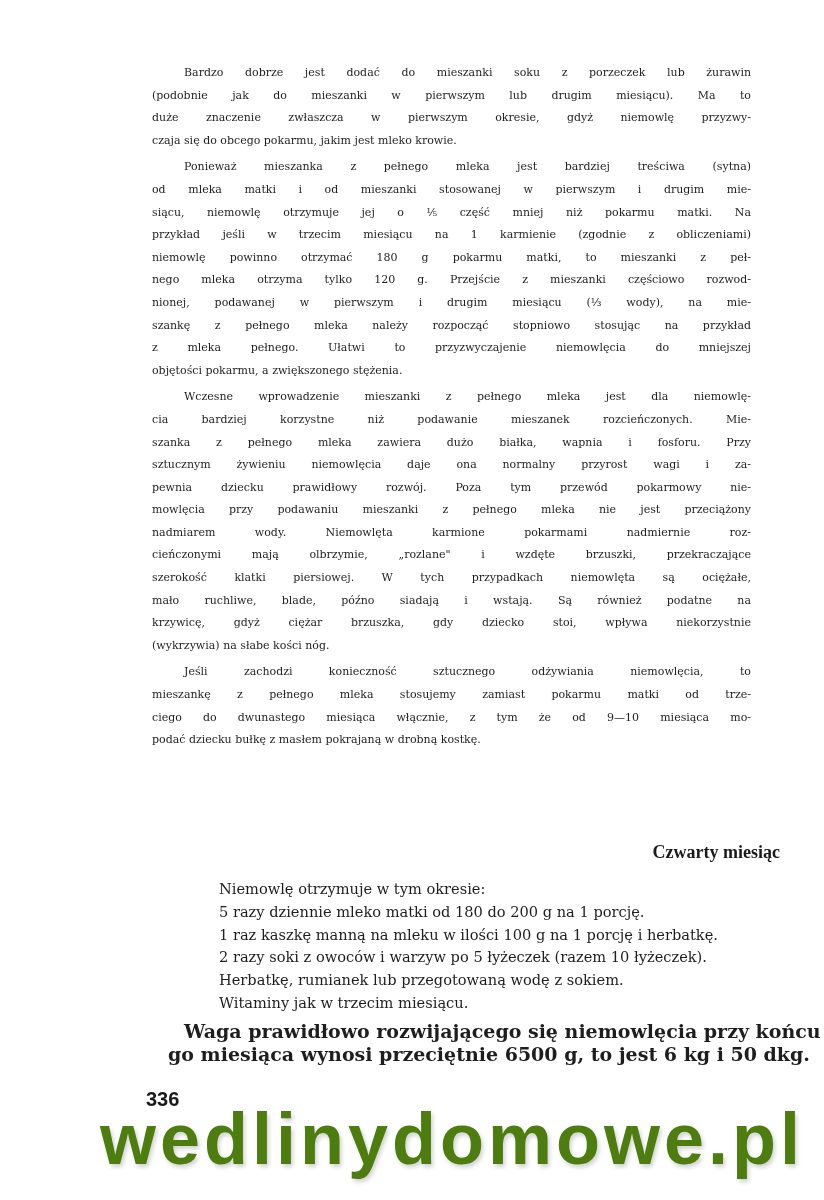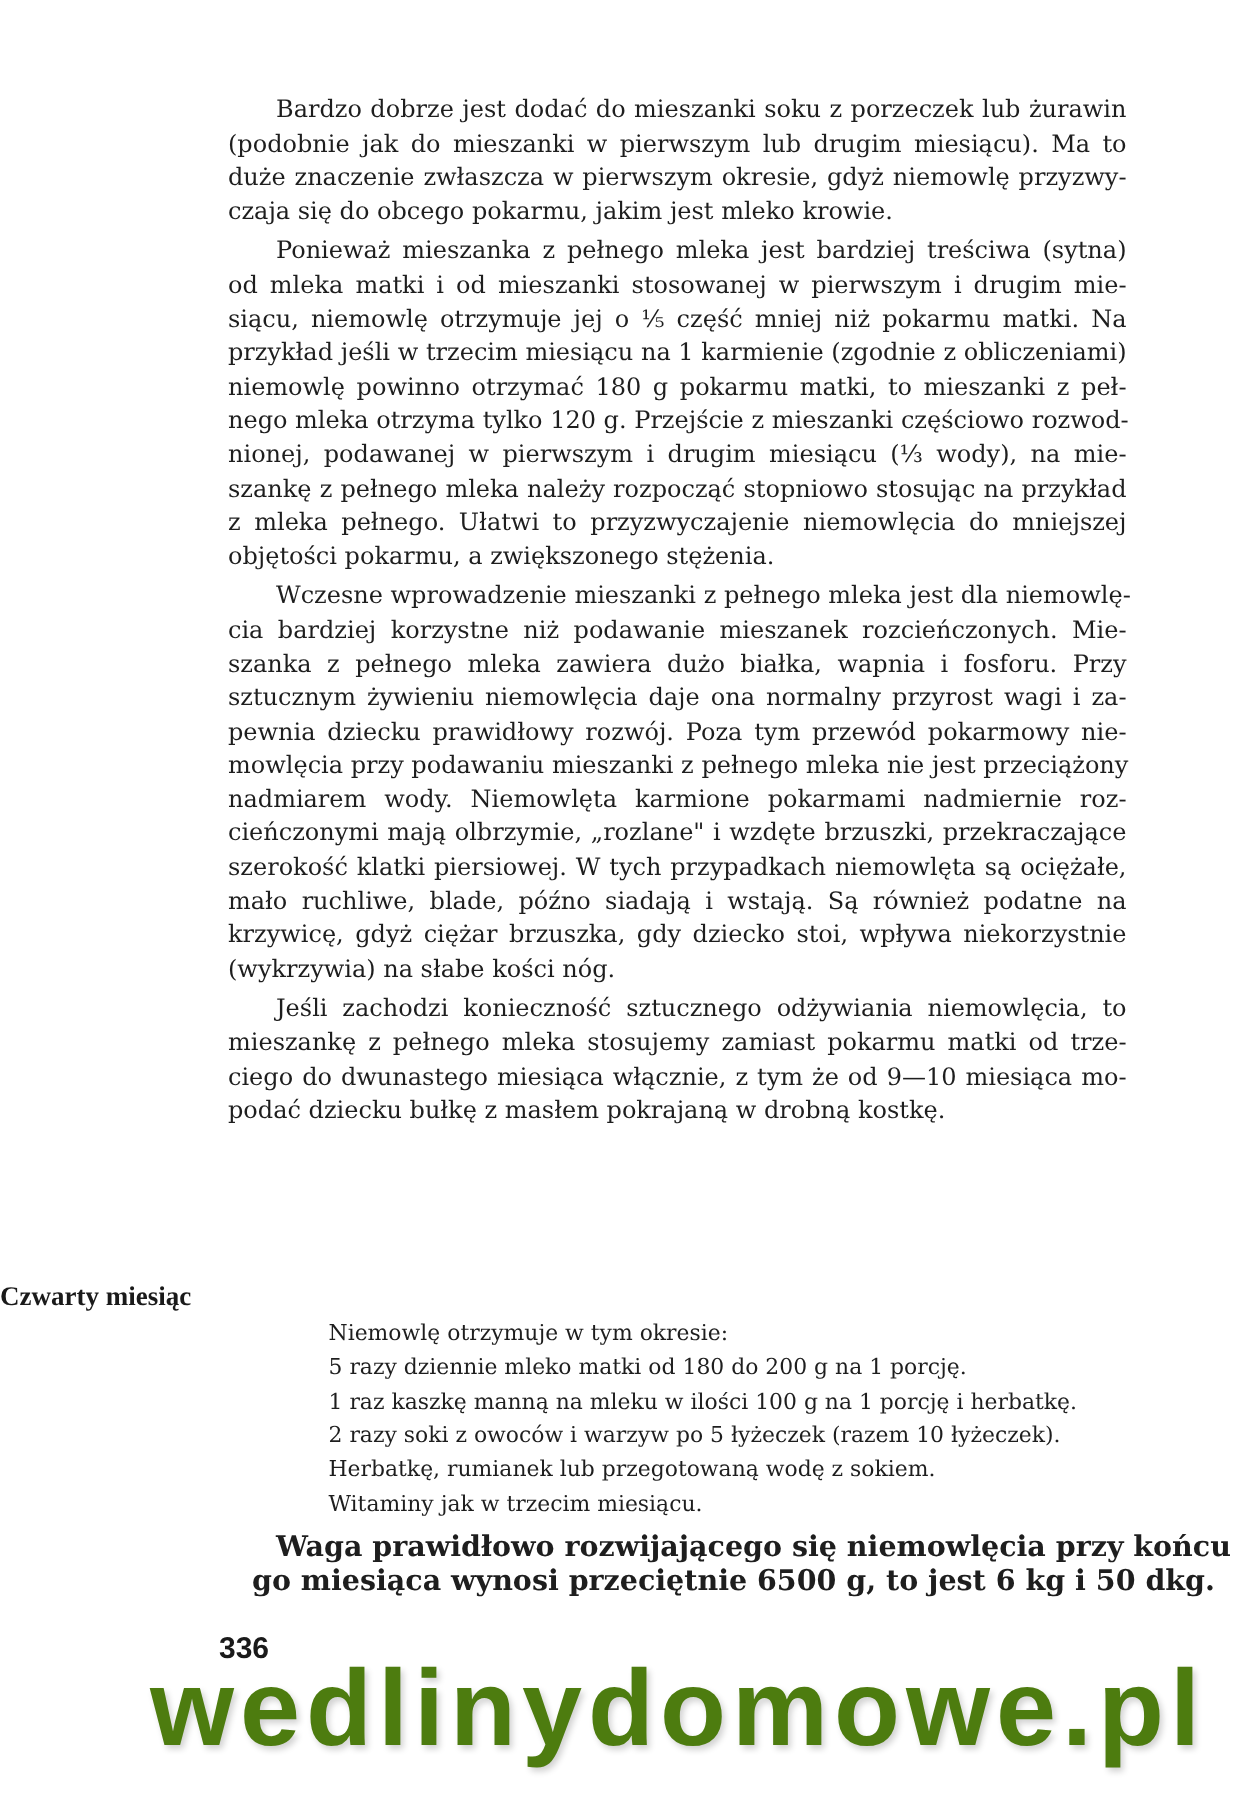--- a/index.html
+++ b/index.html
@@ -4,31 +4,31 @@
 <style>
   html, body { margin: 0; padding: 0; background: #ffffff; }
   body { width: 824px; height: 1200px; position: relative; overflow: hidden; }
   .page {
     position: absolute; left: 0; top: 0; width: 824px; height: 1200px;
     background: #ffffff;
   }
   .text-block {
     position: absolute; left: 168px; width: 583px;
     font-family: "DejaVu Serif", "Liberation Serif", serif;
-    font-size: 16px; line-height: 22.6px; color: #1e1e1e;
+    font-size: 11px; line-height: 22.6px; color: #1e1e1e;
     text-align: justify;
   }
   .para { margin: 0; text-indent: 16px; }
   .para + .para { margin-top: 4px; }
   .line { display: block; white-space: nowrap; text-align: justify; text-align-last: justify; }
   .line.last { text-align-last: left; }
   .heading {
-    position: absolute; left: 0; width: 780px; top: 842px; text-align: left;
+    position: absolute; left: 0; width: 780px; top: 842px; text-align: right;
     font-family: "Liberation Serif", "DejaVu Serif", serif; font-weight: bold;
-    font-size: 18px; color: #1a1a1a; margin-top: 12px;
+    font-size: 18px; color: #1a1a1a;
   }
   .list-block { position: absolute; left: 172px; top: 878px; width: 590px;
     font-family: "DejaVu Serif", "Liberation Serif", serif; font-size: 14.6px;
     line-height: 22.8px; color: #1e1e1e; }
   .list-block .li { display: block; white-space: nowrap; margin-left: 47px; }
   .final { position: absolute; left: 168px; top: 1020px; width: 583px;
     font-family: "DejaVu Serif", "Liberation Serif", serif; font-size: 19px;
     line-height: 22.6px; color: #1e1e1e; font-weight: bold; }
   .page-number { position: absolute; left: 146px; top: 1088px;
     font-family: "Liberation Sans", sans-serif; font-weight: bold; font-size: 20px; color: #1a1a1a; }

